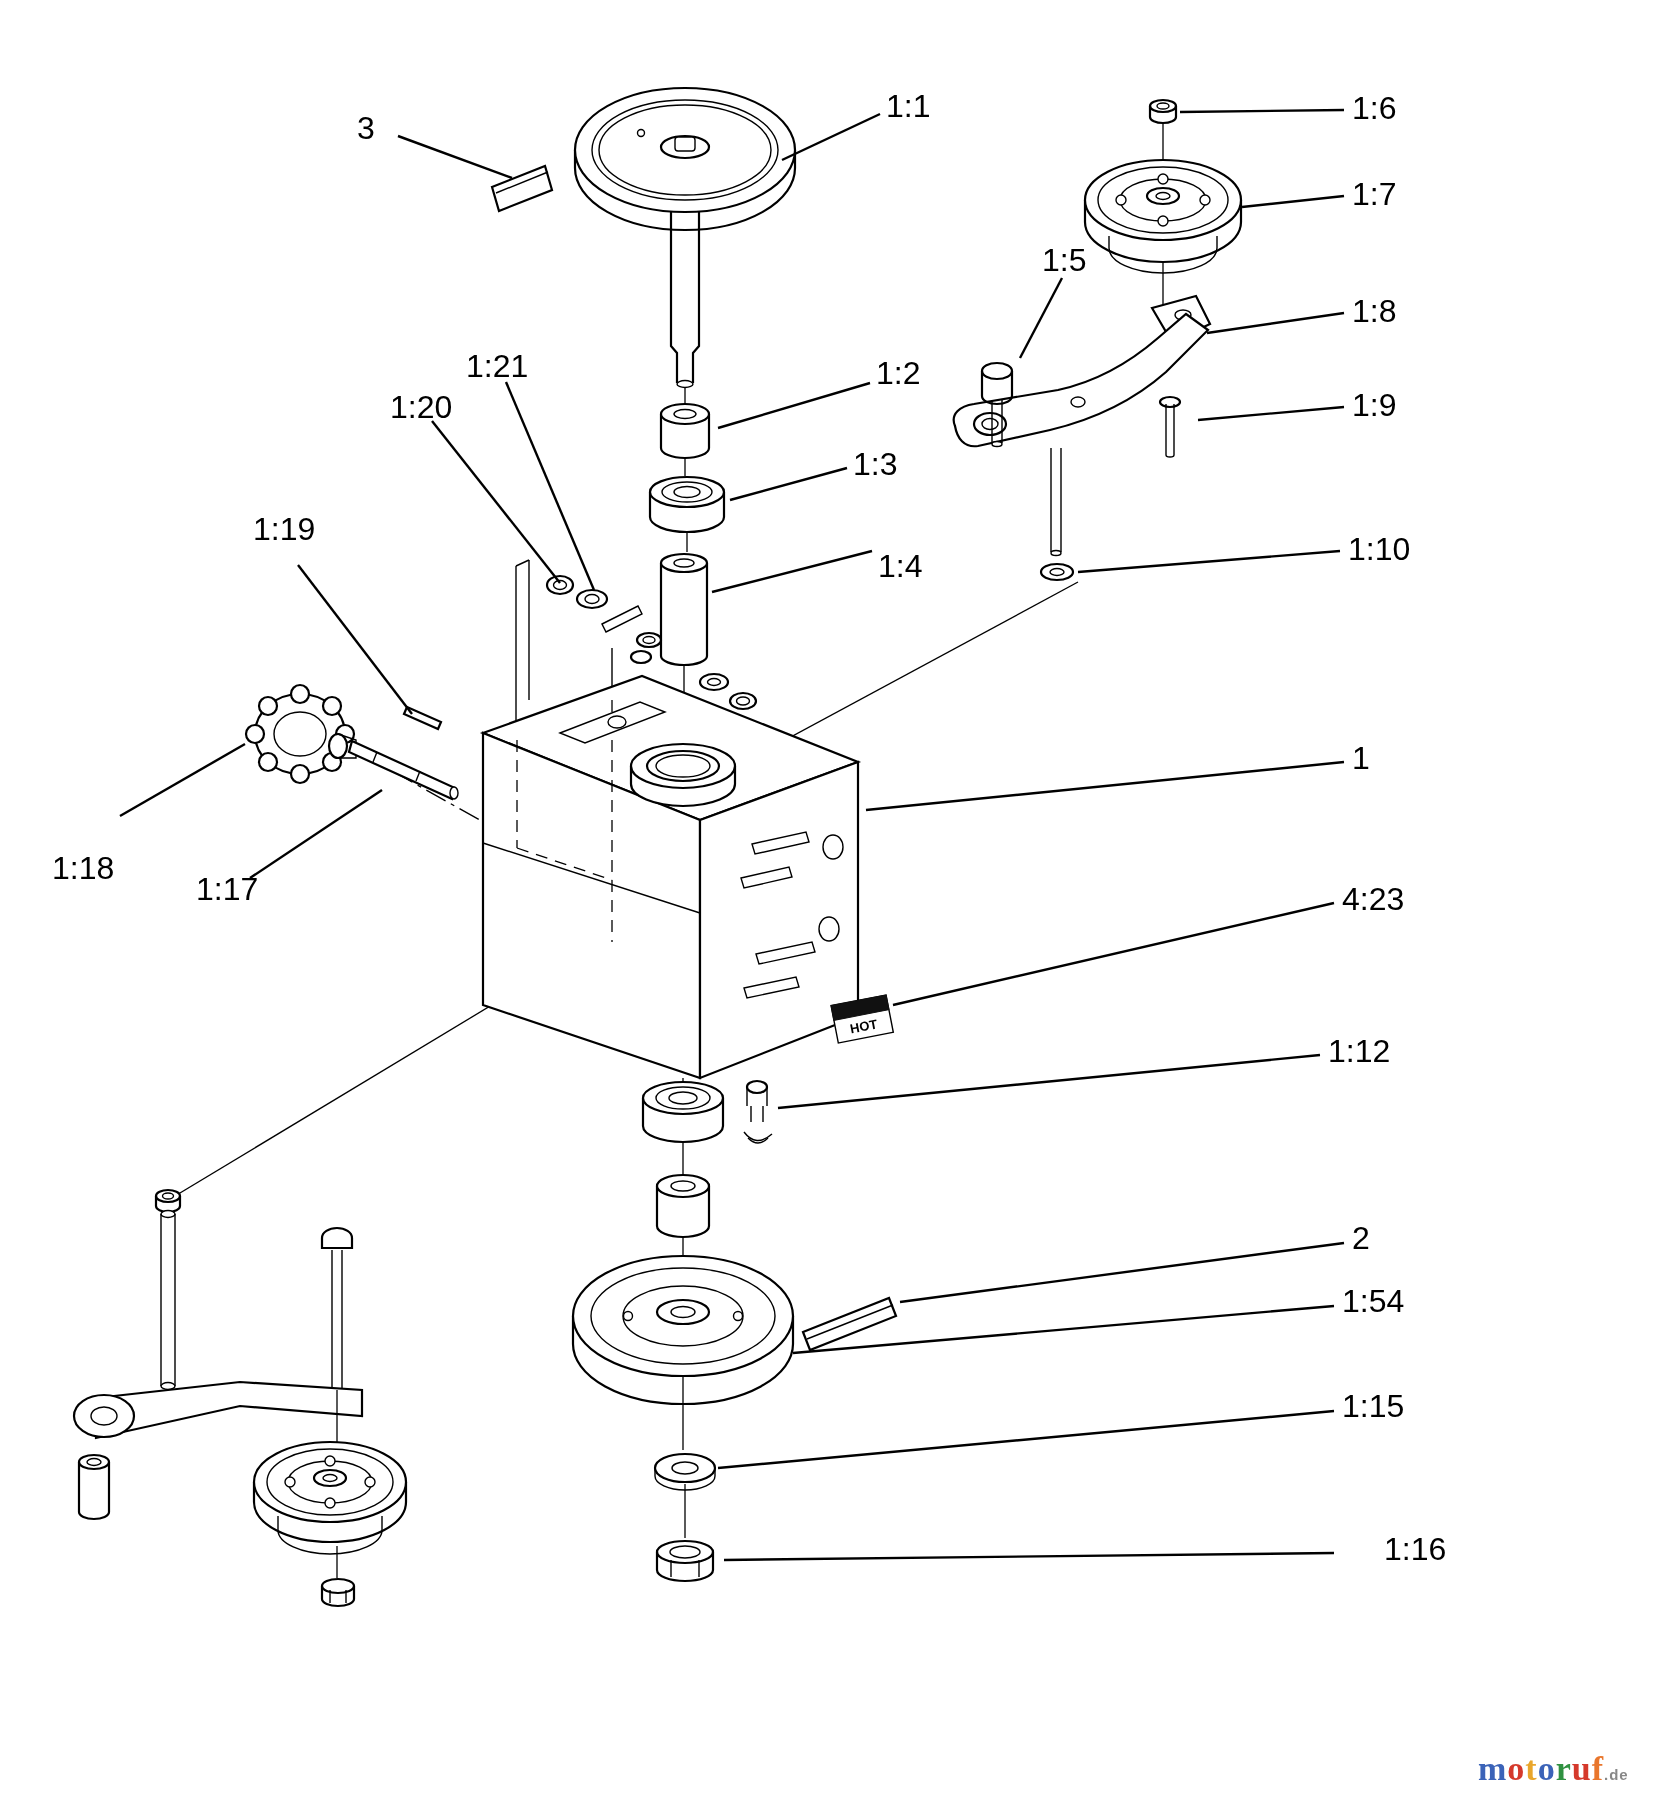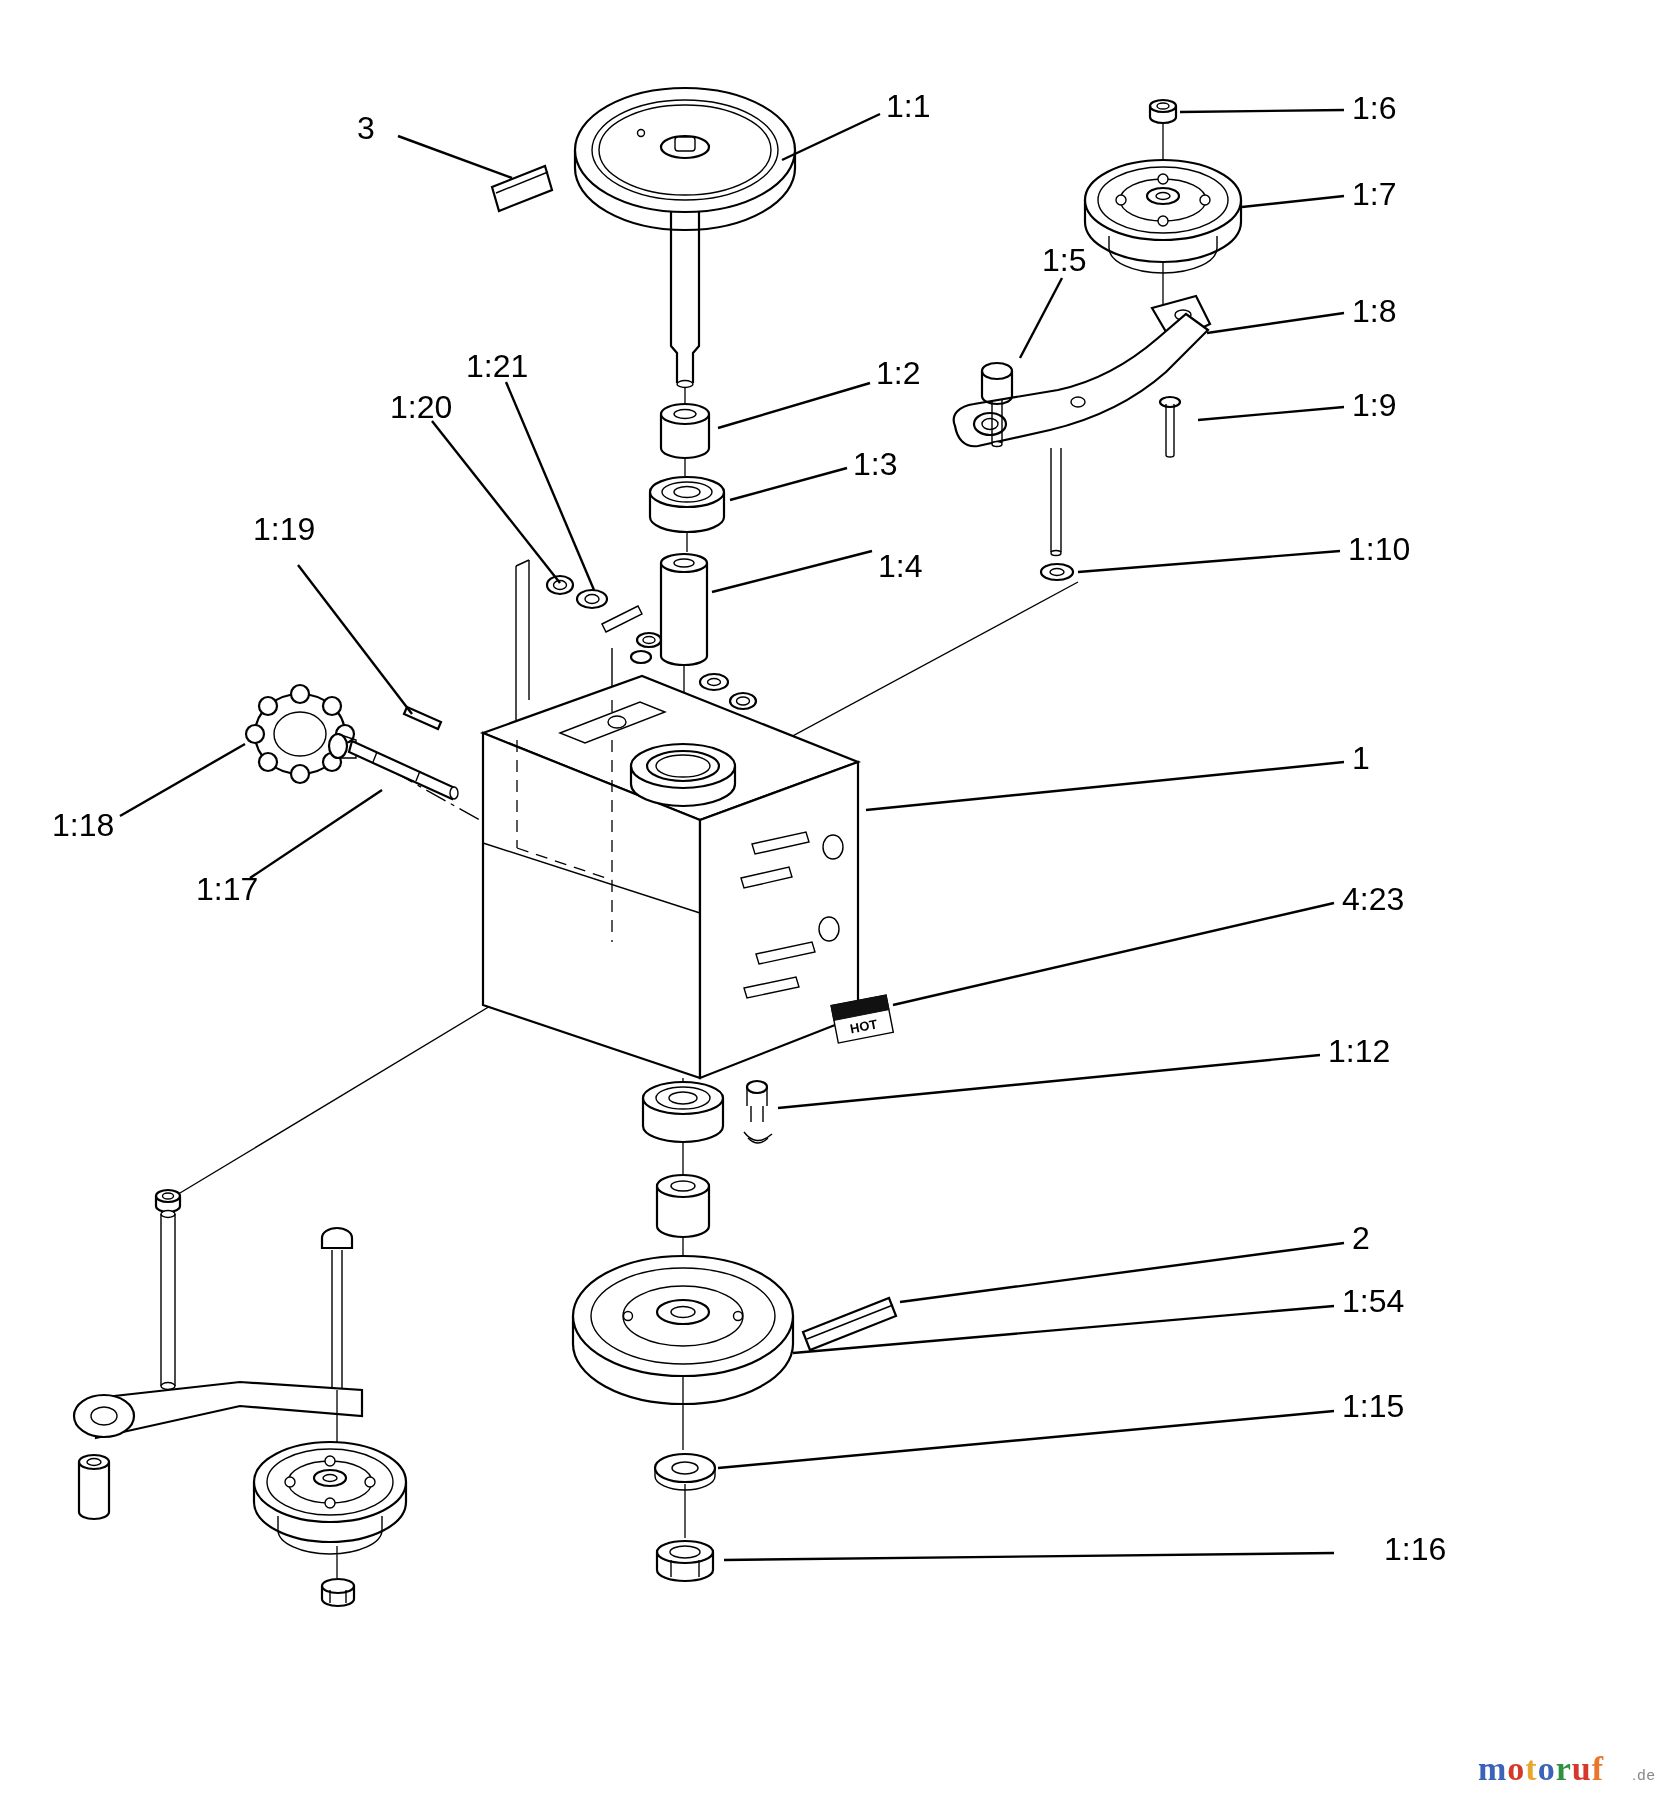--- a/index.html
+++ b/index.html
@@ -13,21 +13,21 @@
   .fw2{fill:#fff;stroke:#000;stroke-width:1.4;}
   .ln{fill:none;stroke:#000;stroke-width:2.2;}
   .ln2{fill:none;stroke:#000;stroke-width:1.4;}
   .thin{fill:none;stroke:#000;stroke-width:1.3;}
   .dash{stroke-dasharray:12 8;}
   .cline{fill:none;stroke:#000;stroke-width:1.3;stroke-dasharray:22 6 4 6;}
   .leader{stroke:#000;stroke-width:2.4;}
   .hot-text{font:700 13px "Liberation Sans",sans-serif;fill:#000;}
   .watermark{position:absolute;left:1478px;top:1750px;font-family:"Liberation Serif",serif;
              font-weight:700;font-size:34px;letter-spacing:1px;white-space:nowrap;}
-  .wm-suffix{font-size:15px;color:#888;font-family:"Liberation Sans",sans-serif;font-weight:400;margin-left:28px;}
+  .wm-suffix{font-size:15px;color:#888;font-family:"Liberation Sans",sans-serif;font-weight:700;}
 </style>
 </head>
 <body>
 
 <div class="stage">
 
 <svg class="art" width="1680" height="1800" viewBox="0 0 1680 1800">
 
   <g>
     <line x1="1078" y1="582" x2="752" y2="758" class="thin"></line>
@@ -332,21 +332,21 @@
 <div class="callout" style="left:1352px;top:293px">1:8</div>
 <div class="callout" style="left:1352px;top:387px">1:9</div>
 <div class="callout" style="left:466px;top:348px">1:21</div>
 <div class="callout" style="left:876px;top:355px">1:2</div>
 <div class="callout" style="left:390px;top:389px">1:20</div>
 <div class="callout" style="left:853px;top:446px">1:3</div>
 <div class="callout" style="left:878px;top:548px">1:4</div>
 <div class="callout" style="left:1348px;top:531px">1:10</div>
 <div class="callout" style="left:253px;top:511px">1:19</div>
 <div class="callout" style="left:1352px;top:740px">1</div>
-<div class="callout" style="left:52px;top:807px">1:18</div>
+<div class="callout" style="left:52px;top:850px">1:18</div>
 <div class="callout" style="left:196px;top:871px">1:17</div>
 <div class="callout" style="left:1342px;top:881px">4:23</div>
 <div class="callout" style="left:1328px;top:1033px">1:12</div>
 <div class="callout" style="left:1352px;top:1220px">2</div>
 <div class="callout" style="left:1342px;top:1283px">1:54</div>
 <div class="callout" style="left:1342px;top:1388px">1:15</div>
 <div class="callout" style="left:1384px;top:1531px">1:16</div>
 
 <div class="watermark">
   <span id="wm-letters"><span style="color: rgb(59, 99, 184);">m</span><span style="color: rgb(213, 57, 43);">o</span><span style="color: rgb(233, 166, 44);">t</span><span style="color: rgb(59, 99, 184);">o</span><span style="color: rgb(47, 145, 64);">r</span><span style="color: rgb(213, 57, 43);">u</span><span style="color: rgb(233, 118, 44);">f</span></span><span class="wm-suffix">.de</span>

